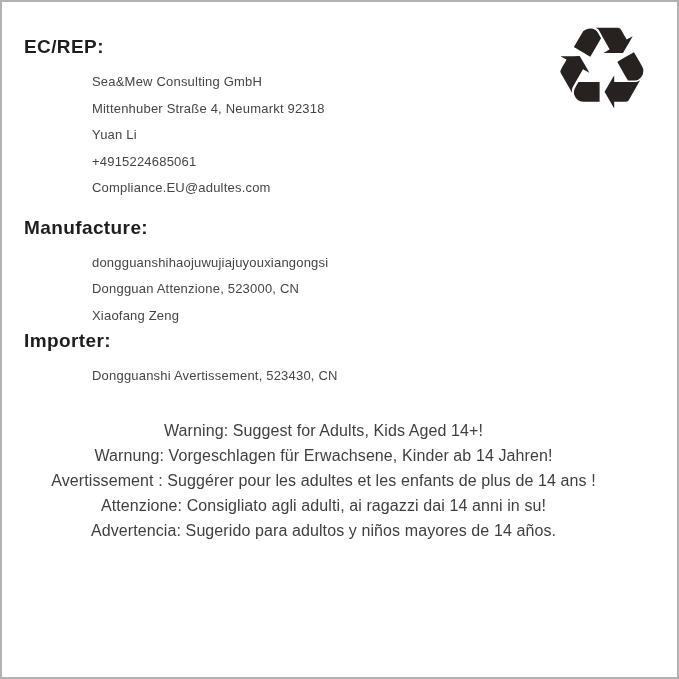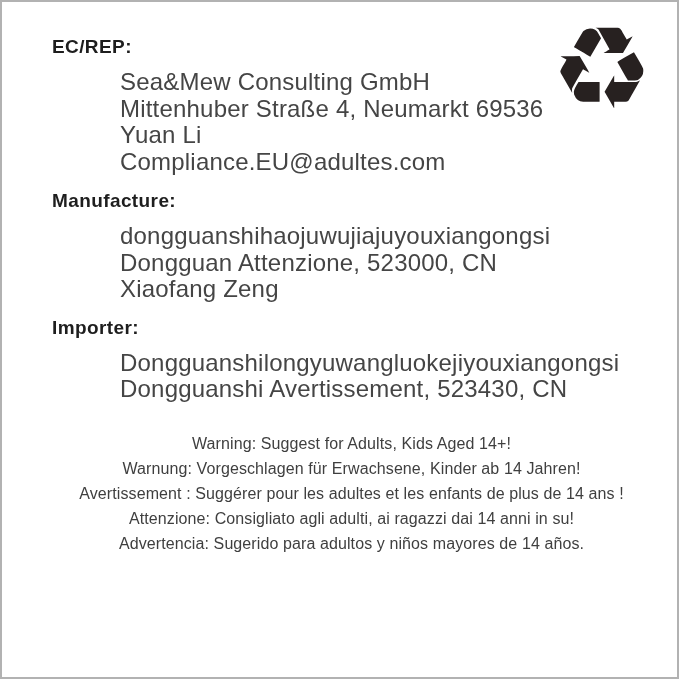--- a/index.html
+++ b/index.html
@@ -10,44 +10,44 @@
     position: relative;
     width: 679px;
     height: 679px;
     background: #ffffff;
     border: 2px solid #b2b2b2;
     overflow: hidden;
   }
 
   .content {
     padding-top: 34px;
-    padding-left: 50px;
+    padding-left: 22px;
     padding-right: 20px;
   }
 
   .section-heading {
     font-size: 19px;
     line-height: 22px;
     font-weight: bold;
     color: #1e1e1e;
     letter-spacing: 0.4px;
     margin-bottom: 11px;
   }
 
   .section-lines { margin-left: 68px; }
 
   .section-line {
-    font-size: 24px;
+    font-size: 13px;
     line-height: 26.5px;
     color: #454545;
     letter-spacing: 0.2px;
   }
 
   .section-manufacture { margin-top: 15px; }
-  .section-importer   { margin-top: 14px; }
+  .section-importer   { margin-top: 1px; }
 
   .warnings {
     margin-top: 28px;
     margin-left: -30px;   
     width: 659px;
     text-align: center;
   }
 
   .warning-line {
     font-size: 16px;
@@ -73,39 +73,39 @@
 <div class="label-page">
 
   <span class="recycle">♻</span>
 
   <div class="content">
 
     <div class="section section-ecrep">
       <div class="section-heading">EC/REP:</div>
       <div class="section-lines">
         <div class="section-line">Sea&amp;Mew Consulting GmbH</div>
-        <div class="section-line">Mittenhuber Straße 4, Neumarkt 69536</div>
+        <div class="section-line">Mittenhuber Straße 4, Neumarkt 92318</div>
         <div class="section-line">Yuan Li</div>
+        <div class="section-line">+4915224685061</div>
         <div class="section-line">Compliance.EU@adultes.com</div>
       </div>
     </div>
 
     <div class="section section-manufacture">
       <div class="section-heading">Manufacture:</div>
       <div class="section-lines">
         <div class="section-line">dongguanshihaojuwujiajuyouxiangongsi</div>
         <div class="section-line">Dongguan Attenzione, 523000, CN</div>
         <div class="section-line">Xiaofang Zeng</div>
       </div>
     </div>
 
     <div class="section section-importer">
       <div class="section-heading">Importer:</div>
       <div class="section-lines">
-        <div class="section-line">Dongguanshilongyuwangluokejiyouxiangongsi</div>
         <div class="section-line">Dongguanshi Avertissement, 523430, CN</div>
       </div>
     </div>
 
     <div class="warnings">
       <div class="warning-line">Warning: Suggest for Adults, Kids Aged 14+!</div>
       <div class="warning-line">Warnung: Vorgeschlagen für Erwachsene, Kinder ab 14 Jahren!</div>
       <div class="warning-line">Avertissement : Suggérer pour les adultes et les enfants de plus de 14 ans !</div>
       <div class="warning-line">Attenzione: Consigliato agli adulti, ai ragazzi dai 14 anni in su!</div>
       <div class="warning-line">Advertencia: Sugerido para adultos y niños mayores de 14 años.</div>

